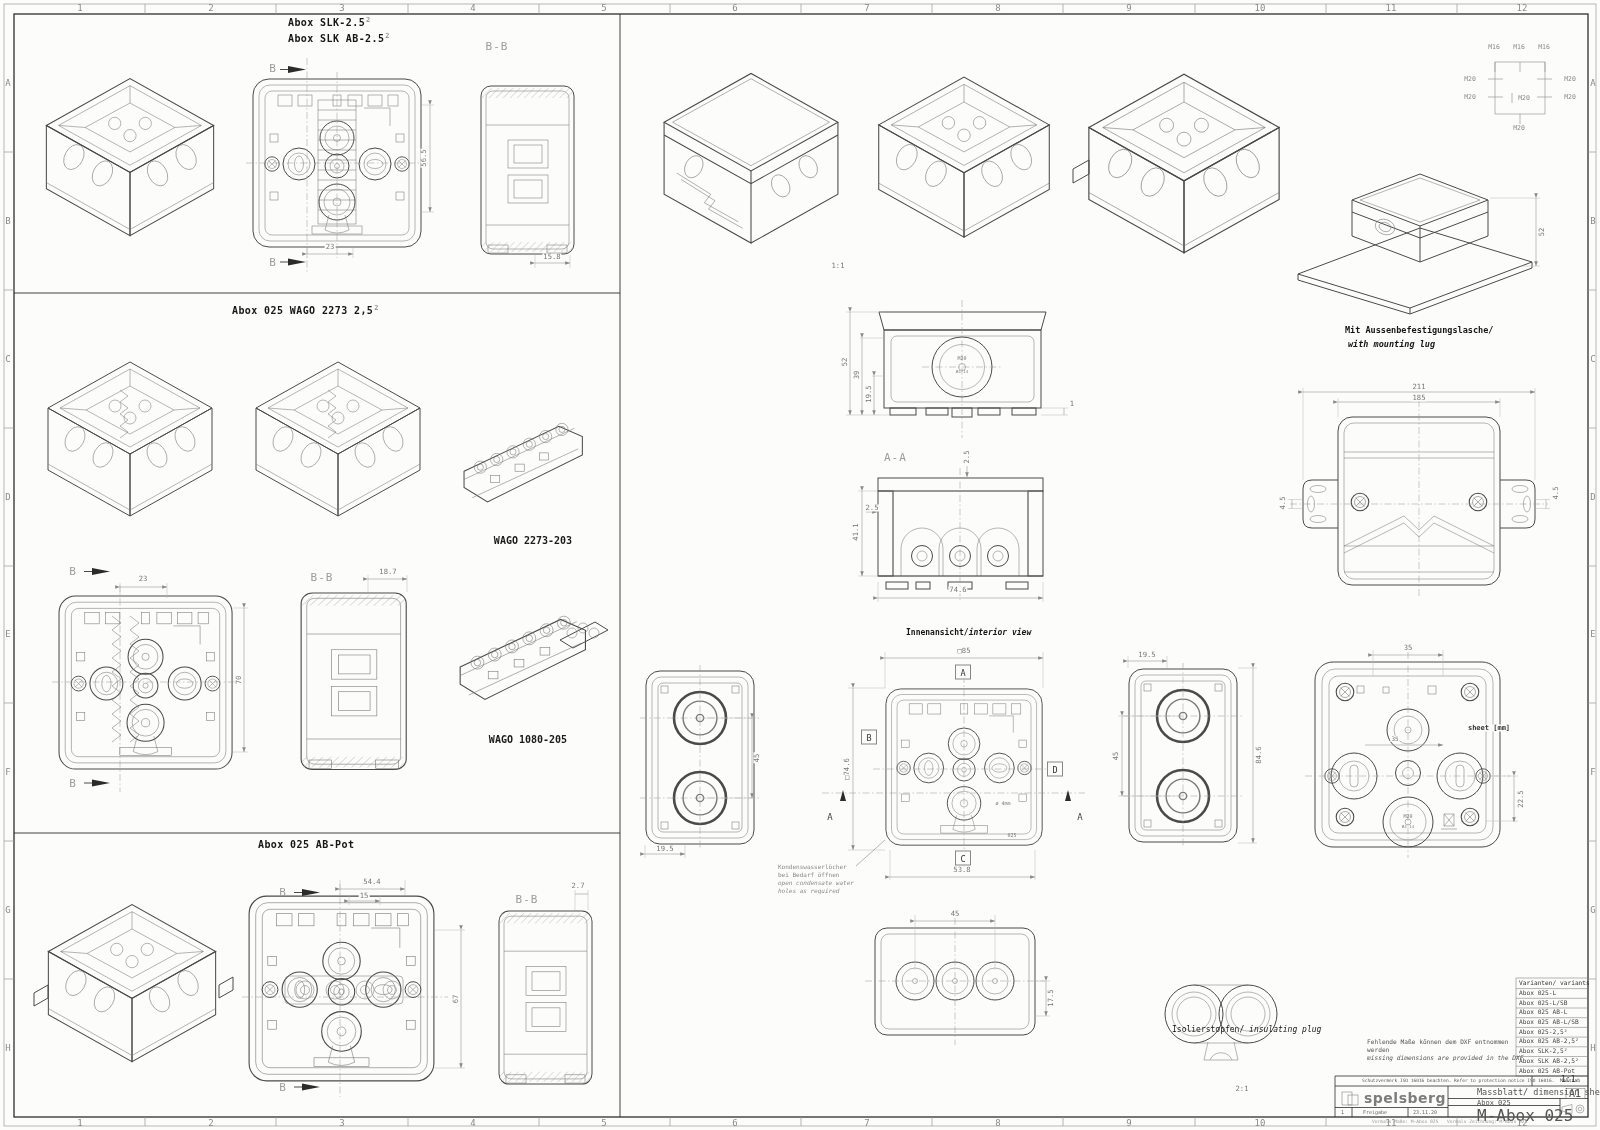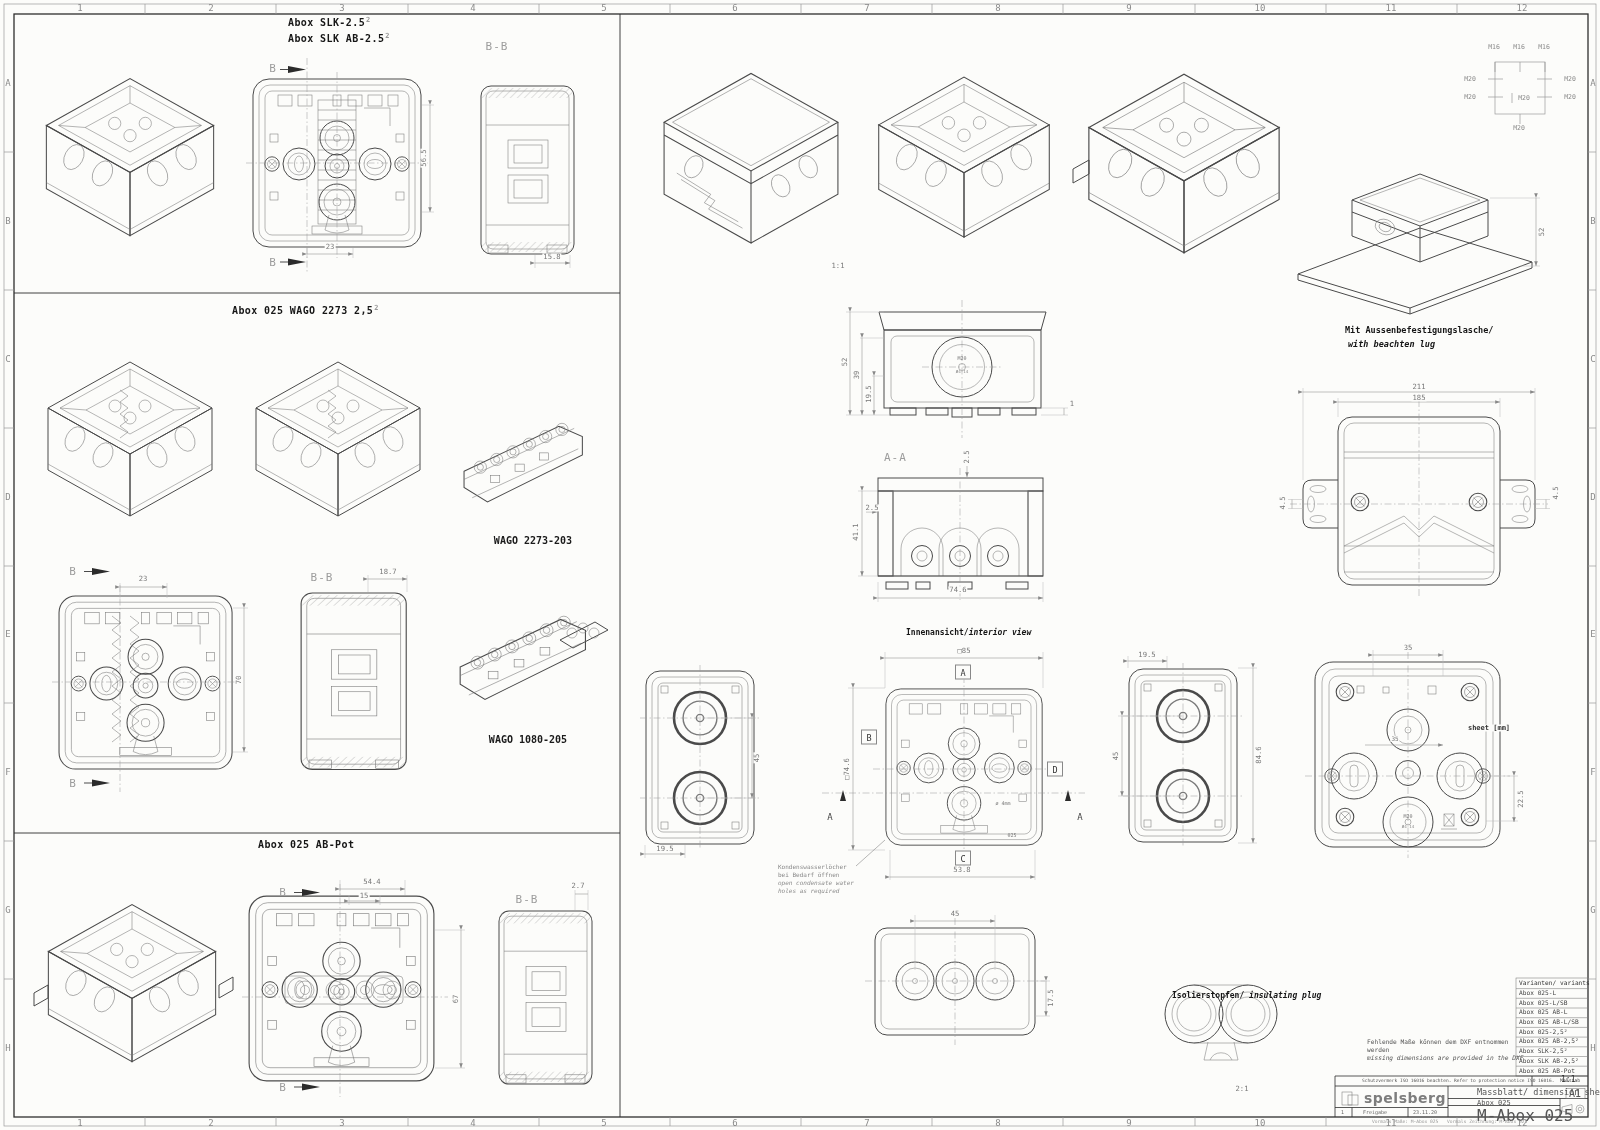--- a/index.html
+++ b/index.html
@@ -597,26 +597,26 @@
 <div class="t c" style="left:1544px;top:47px;font-size:6.5px;color:#8a8a8a">M16</div>
 <div class="t c" style="left:1470px;top:79px;font-size:6.5px;color:#8a8a8a">M20</div>
 <div class="t c" style="left:1470px;top:97px;font-size:6.5px;color:#8a8a8a">M20</div>
 <div class="t c" style="left:1570px;top:79px;font-size:6.5px;color:#8a8a8a">M20</div>
 <div class="t c" style="left:1570px;top:97px;font-size:6.5px;color:#8a8a8a">M20</div>
 <div class="t c" style="left:1524px;top:98px;font-size:6.5px;color:#8a8a8a">M20</div>
 <div class="t c" style="left:1519px;top:128px;font-size:6.5px;color:#8a8a8a">M20</div>
 
 <div class="t dim v" style="left:1542px;top:232px">52</div>
 <div class="t" style="left:1345px;top:326px;font-size:8.5px;font-weight:bold;color:#161616">Mit Aussenbefestigungslasche/</div>
-<div class="t it" style="left:1348px;top:340px;font-size:8.5px;font-weight:bold;color:#161616">with beachten lug</div>
+<div class="t it" style="left:1348px;top:340px;font-size:8.5px;font-weight:bold;color:#161616">with mounting lug</div>
 <div class="t dim c" style="left:1419px;top:387px">211</div>
 <div class="t dim c" style="left:1419px;top:398px">185</div>
 <div class="t dim v" style="left:1283px;top:503px">4.5</div>
 <div class="t dim v" style="left:1556px;top:493px">4.5</div>
-<div class="t" style="left:1172px;top:992px;font-size:8px;font-weight:bold;color:#161616"><span>Isolierstopfen/</span><span> </span><span class="it">insulating plug</span></div>
+<div class="t" style="left:1172px;top:1026px;font-size:8px;font-weight:normal;color:#161616"><span>Isolierstopfen/</span><span> </span><span class="it">insulating plug</span></div>
 <div class="t dim c" style="left:1242px;top:1089px">2:1</div>
 
 <div class="t" style="left:1367px;top:1039px;font-size:6.2px;color:#555">Fehlende Maße können dem DXF entnommen</div>
 <div class="t" style="left:1367px;top:1047px;font-size:6.2px;color:#555">werden</div>
 <div class="t it" style="left:1367px;top:1055px;font-size:6.2px;color:#555">missing dimensions are provided in the DXF</div>
 
 <div class="t vrow" style="left:1519px;top:980px;color:#333">Varianten/ variants</div>
 <div class="t vrow" style="left:1519px;top:990px">Abox 025-L</div>
 <div class="t vrow" style="left:1519px;top:1000px">Abox 025-L/SB</div>
 <div class="t vrow" style="left:1519px;top:1009px">Abox 025 AB-L</div>

